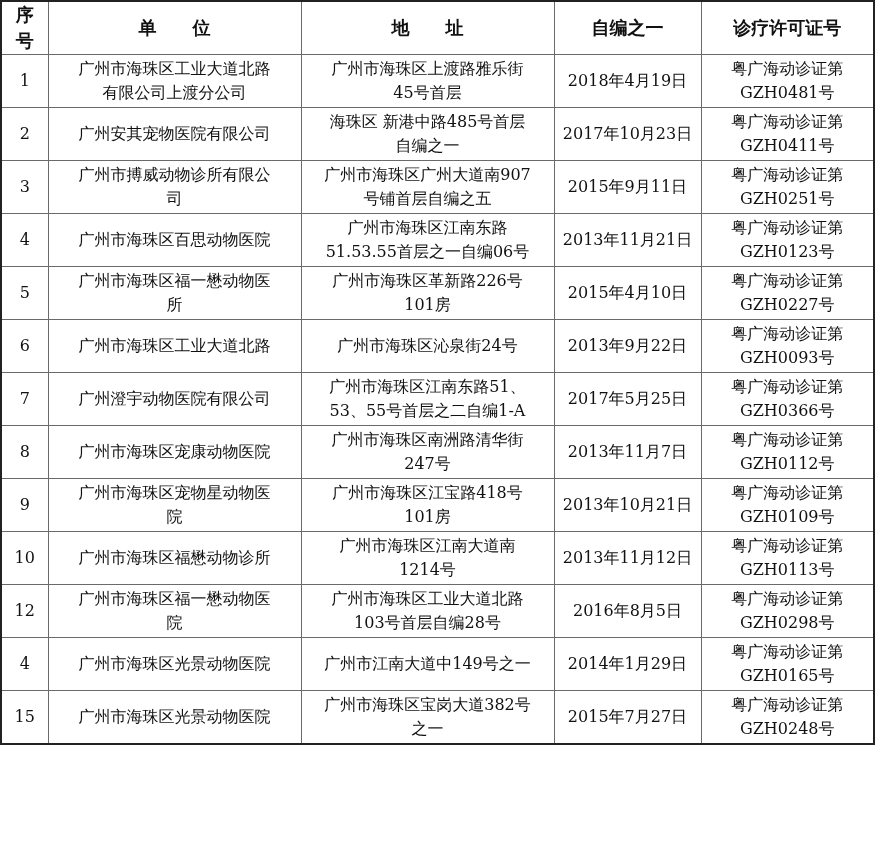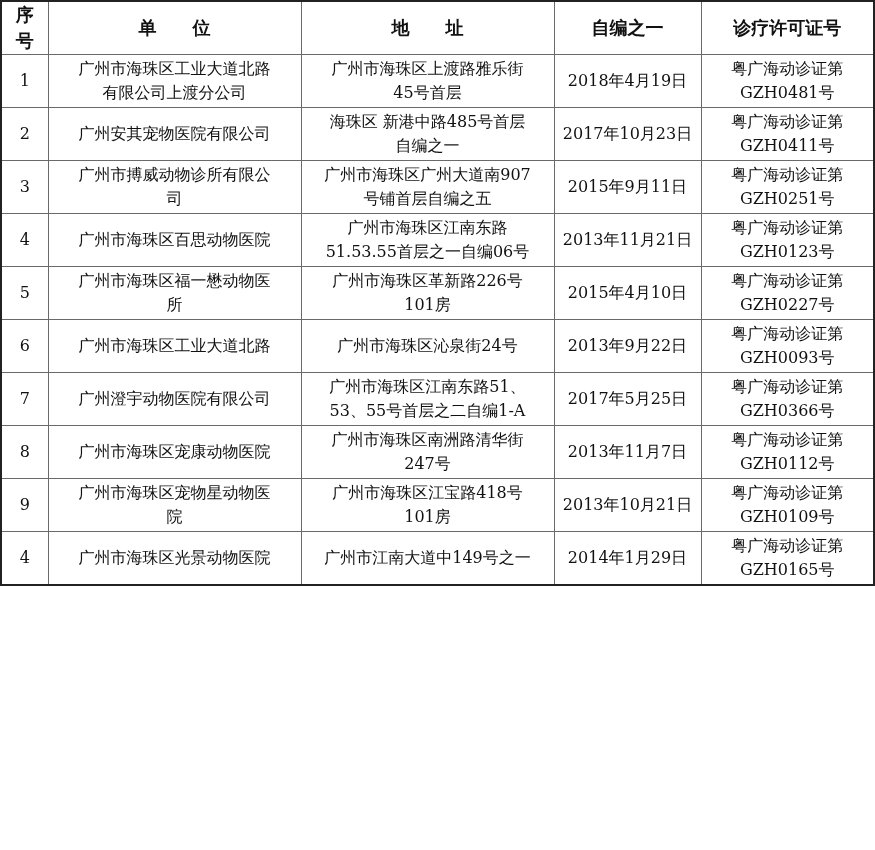--- a/index.html
+++ b/index.html
@@ -188,27 +188,73 @@
           <span class="line">广州市海珠区江宝路418号</span>
           <span class="line">101房</span>
         </td>
         <td>2013年10月21日</td>
         <td>
           <span class="line">粤广海动诊证第</span>
           <span class="line">GZH0109号</span>
         </td>
       </tr>
       <tr>
+        <td>10</td>
+        <td>
+          <span class="line">广州市海珠区福懋动物诊所</span>
+        </td>
+        <td>
+          <span class="line">广州市海珠区江南大道南</span>
+          <span class="line">1214号</span>
+        </td>
+        <td>2013年11月12日</td>
+        <td>
+          <span class="line">粤广海动诊证第</span>
+          <span class="line">GZH0113号</span>
+        </td>
+      </tr>
+      <tr>
+        <td>12</td>
+        <td>
+          <span class="line">广州市海珠区福一懋动物医</span>
+          <span class="line">院</span>
+        </td>
+        <td>
+          <span class="line">广州市海珠区工业大道北路</span>
+          <span class="line">103号首层自编28号</span>
+        </td>
+        <td>2016年8月5日</td>
+        <td>
+          <span class="line">粤广海动诊证第</span>
+          <span class="line">GZH0298号</span>
+        </td>
+      </tr>
+      <tr>
         <td>4</td>
         <td>
           <span class="line">广州市海珠区光景动物医院</span>
         </td>
         <td>
           <span class="line">广州市江南大道中149号之一</span>
         </td>
         <td>2014年1月29日</td>
         <td>
           <span class="line">粤广海动诊证第</span>
           <span class="line">GZH0165号</span>
+        </td>
+      </tr>
+      <tr>
+        <td>15</td>
+        <td>
+          <span class="line">广州市海珠区光景动物医院</span>
+        </td>
+        <td>
+          <span class="line">广州市海珠区宝岗大道382号</span>
+          <span class="line">之一</span>
+        </td>
+        <td>2015年7月27日</td>
+        <td>
+          <span class="line">粤广海动诊证第</span>
+          <span class="line">GZH0248号</span>
         </td>
       </tr>
     </tbody>
 </table>
 
 </body></html>

